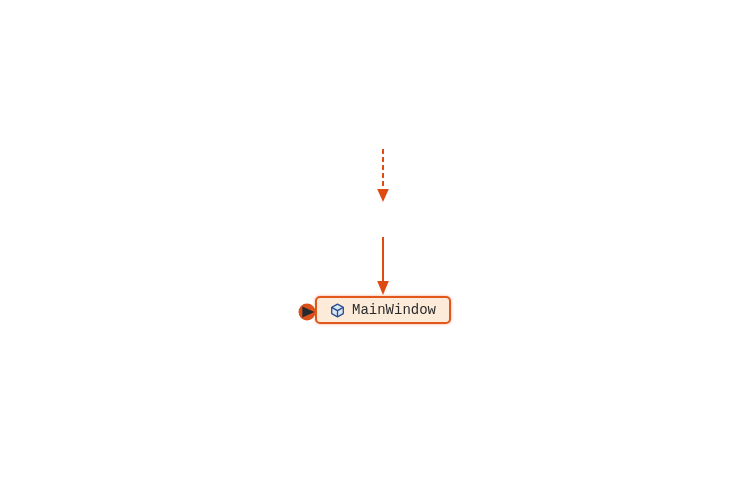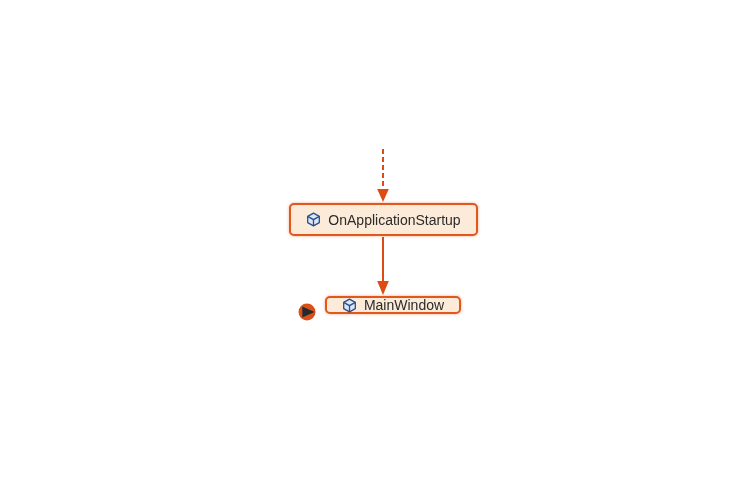--- a/index.html
+++ b/index.html
@@ -64,31 +64,22 @@
   <svg class="edges-layer" width="753" height="502" viewBox="0 0 753 502">
 
     <line x1="383" y1="149" x2="383" y2="190" stroke-width="2" stroke-dasharray="5 3" stroke="#dd4a12"></line>
     <polygon points="377.2,189 388.8,189 383,202" fill="#dd4a12"></polygon>
 
     <line x1="383" y1="237" x2="383" y2="282" stroke-width="2" stroke="#dd4a12"></line>
     <polygon points="377.2,281 388.8,281 383,295" fill="#dd4a12"></polygon>
   </svg>
 
 
-  <div class="node method" style="left:289px; top:203px; width:189px; height:33px;">
-    <span class="icon">
-      <svg width="15" height="15" viewBox="0 0 16 16">
-        <path d="M8 1.2 L14.2 4.7 L14.2 11.3 L8 14.8 L1.8 11.3 L1.8 4.7 Z" fill="#dce7f5" stroke="#2b4f8e" stroke-width="1.4" stroke-linejoin="round"></path>
-        <path d="M1.8 4.7 L8 8.2 L14.2 4.7 M8 8.2 L8 14.8" fill="none" stroke="#2b4f8e" stroke-width="1.4"></path>
-      </svg>
-    </span>
-    <span>OnApplicationStartup</span>
-  </div>
 
-  <div class="node method" style="left:325px; top:296px; width:136px; height:18px;">
+  <div class="node method" style="left:315px; top:296px; width:136px; height:28px;font-family:Liberation Mono, monospace;">
     <span class="icon">
       <svg width="15" height="15" viewBox="0 0 16 16">
         <path d="M8 1.2 L14.2 4.7 L14.2 11.3 L8 14.8 L1.8 11.3 L1.8 4.7 Z" fill="#dce7f5" stroke="#2b4f8e" stroke-width="1.4" stroke-linejoin="round"></path>
         <path d="M1.8 4.7 L8 8.2 L14.2 4.7 M8 8.2 L8 14.8" fill="none" stroke="#2b4f8e" stroke-width="1.4"></path>
       </svg>
     </span>
     <span>MainWindow</span>
   </div>
 
   <div class="badge" style="left:298px; top:303px;">

